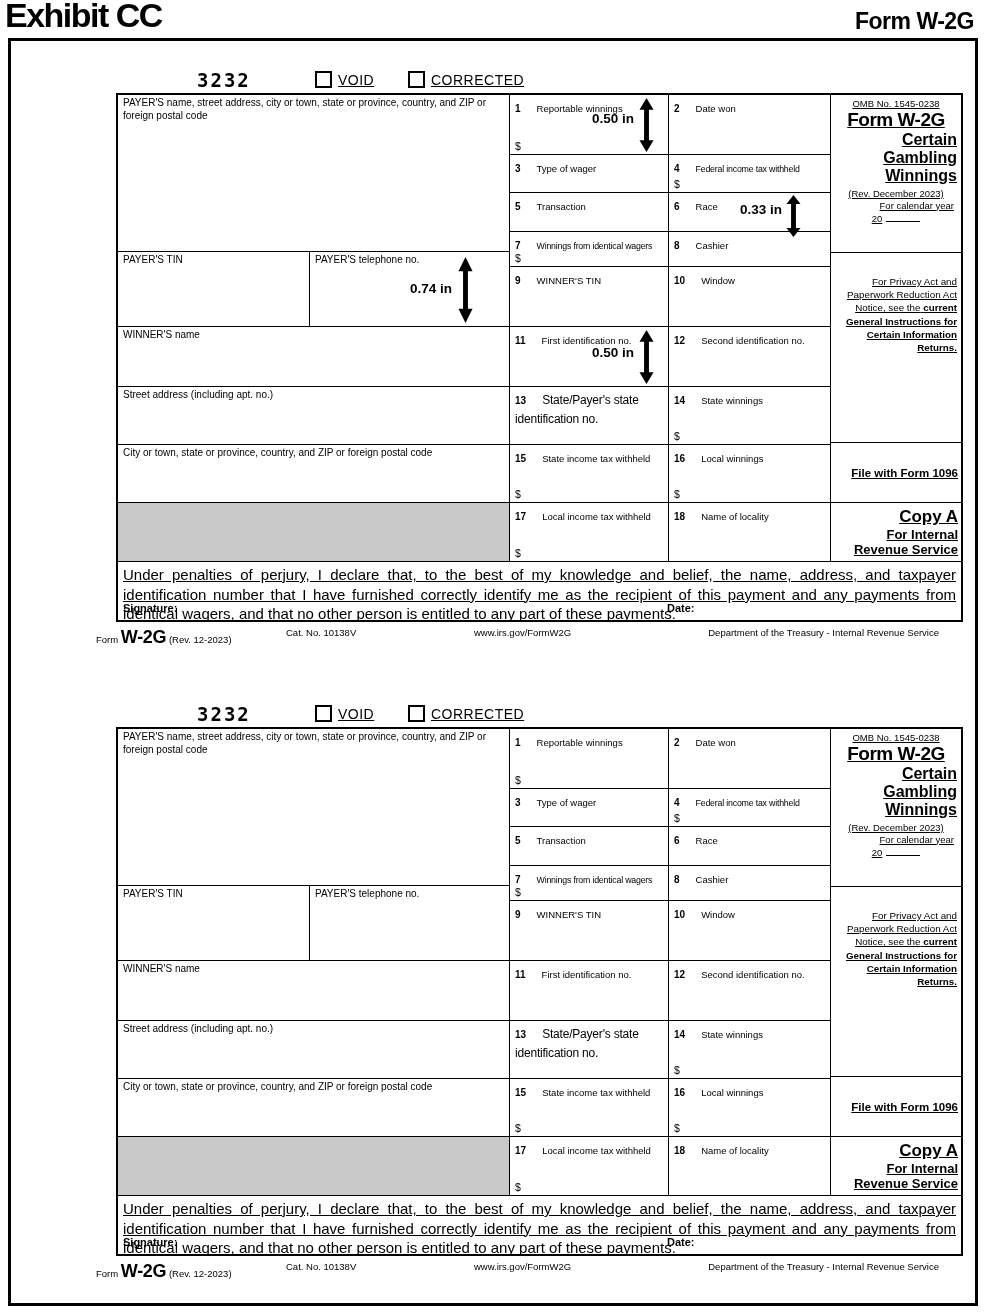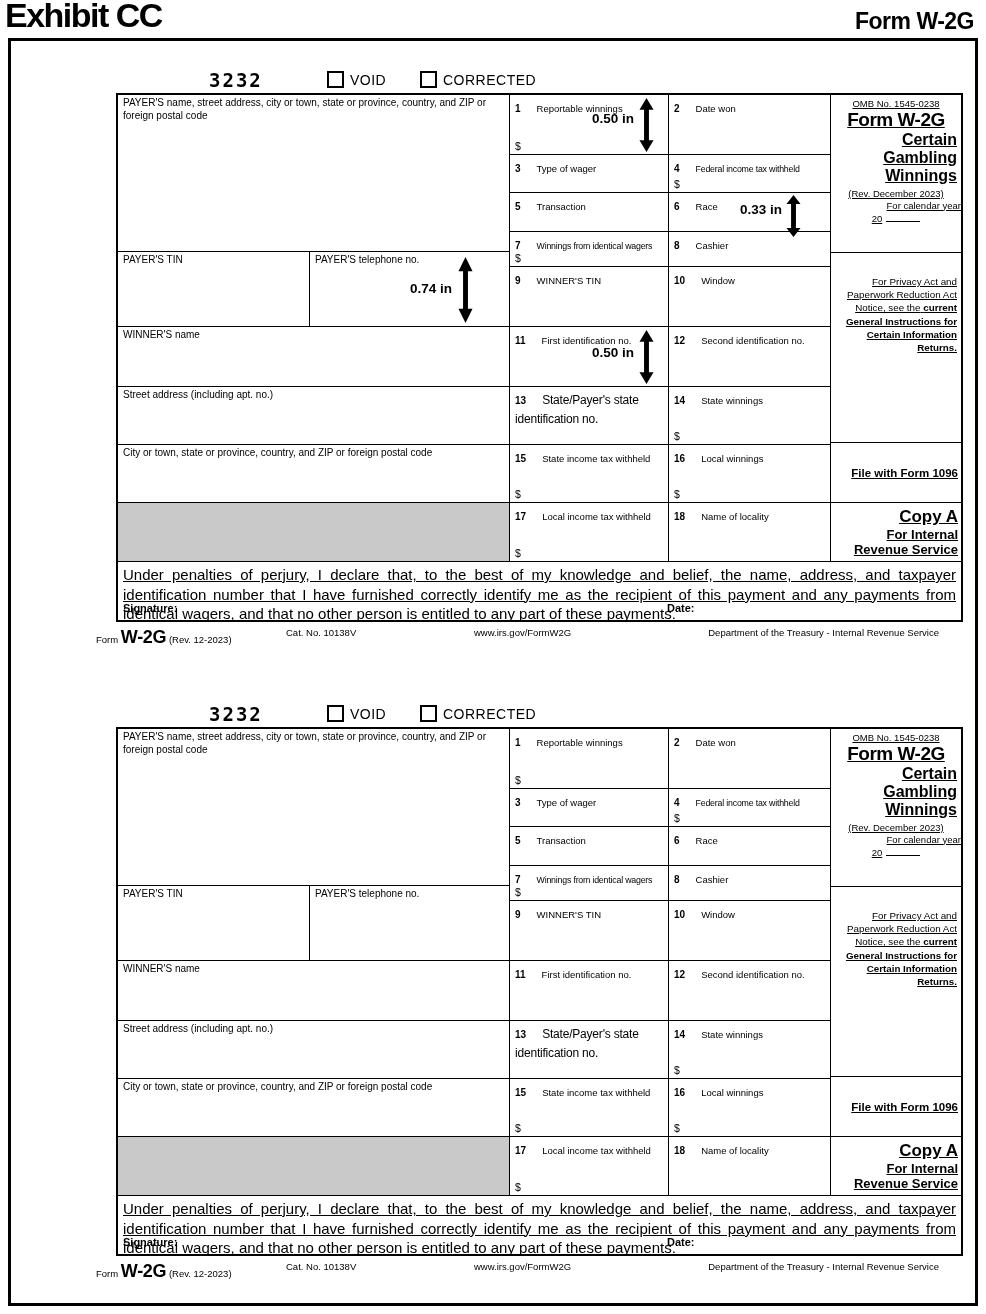--- a/index.html
+++ b/index.html
@@ -1,43 +1,43 @@
 <!DOCTYPE html>
 <html><head>
 <meta charset="utf-8">
 <style>
   html,body{margin:0;padding:0;background:#fff;}
   body{width:986px;height:1314px;position:relative;font-family:"Liberation Sans",sans-serif;color:#000;}
   .exhibit-title{position:absolute;left:5px;top:-4px;font-size:34px;font-weight:bold;letter-spacing:-1.5px;}
   .corner-title{position:absolute;right:12px;top:8px;font-size:23px;font-weight:bold;letter-spacing:-0.5px;}
   .sheet{position:absolute;left:8px;top:38px;width:970px;height:1268px;border:3px solid #000;box-sizing:border-box;}
   .w2g-form{position:absolute;left:85px;width:843px;height:560px;}
-  .code-row{position:absolute;left:16px;top:-24px;width:843px;height:22px;}
+  .code-row{position:absolute;left:4px;top:-24px;width:843px;height:22px;}
   .print-code{position:absolute;left:97px;top:0;font-family:"DejaVu Sans Mono",monospace;font-weight:bold;font-size:19px;letter-spacing:2px;}
-  .cb-group{position:absolute;top:2px;display:inline-flex;align-items:flex-end;}
+  .cb-group{position:absolute;top:2px;display:inline-flex;align-items:flex-end;text-decoration:underline;}
   .checkbox{display:inline-block;width:13px;height:13px;border:2px solid #000;background:#fff;}
   .cb-label{font-size:14px;margin-left:6px;letter-spacing:0.5px;}
   .tbl{position:absolute;left:0;top:0;width:843px;height:525px;border:2.5px solid #000;box-sizing:content-box;background:#fff;margin-left:20px;}
   .cell{position:absolute;box-sizing:border-box;border-right:1.5px solid #000;border-bottom:1.5px solid #000;overflow:hidden;}
   .cell.no-r{border-right:none;text-decoration:underline;}
   .cell.no-b{border-bottom:none;}
   .cell.gray{background:#c9c9c9;}
   .lab{font-size:10px;padding:2px 5px;line-height:1.25;display:block;}
   .bnum{font-weight:bold;font-size:10px;margin:0 4px 0 0;}
   .bx{padding:2px 2px 0 5px;line-height:1.2;}
   .blabel{font-size:9.5px;padding-left:12px;}
   .blabel.sm{font-size:12px;letter-spacing:-0.2px;}
   .blabel.sm2{font-size:8.8px;letter-spacing:-0.2px;}
   .dlr{position:absolute;left:5px;bottom:1px;font-size:10.5px;}
   .rh{text-align:center;}
   .omb{font-size:9.5px;text-align:center;padding-top:3px;}
   .rh-name{font-size:19px;font-weight:bold;text-align:center;letter-spacing:-0.5px;line-height:1.15;}
   .rh-sub{font-size:16px;font-weight:bold;text-align:right;line-height:1.12;padding-right:4px;}
   .rh-rev{font-size:9.5px;text-align:center;margin-top:3px;}
-  .rh-cal{font-size:9.5px;text-align:right;margin-top:1px;}
+  .rh-cal{font-size:9.5px;text-align:right;padding-right:7px;margin-top:1px;}
   .rh-year{font-size:9.5px;text-align:center;margin-top:1px;}
   .year-blank{display:inline-block;width:34px;height:9px;border-bottom:1.5px solid #000;margin-left:4px;}
   .rp{padding:22px 4px 0 3px;text-align:right;font-size:9.8px;line-height:1.35;}
   .rf{display:flex;align-items:center;justify-content:flex-end;font-weight:bold;font-size:11.5px;padding:0 3px;text-align:right;}
   .rc{text-align:right;font-weight:bold;padding:4px 3px 0 0;}
   .copy-a{font-size:17px;line-height:1.15;}
   .copy-sub{font-size:13px;line-height:1.2;}
   .pj{border:none;}
   .pj-text{font-size:15px;text-align:justify;line-height:1.3;padding:3px 5px 0 5px;}
   .sig{position:absolute;top:40px;font-weight:bold;font-size:11px;}

